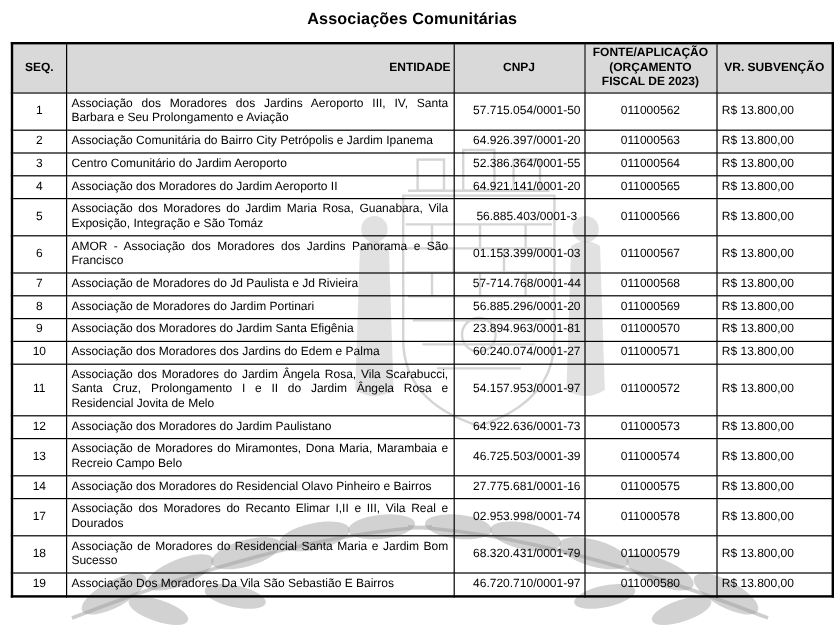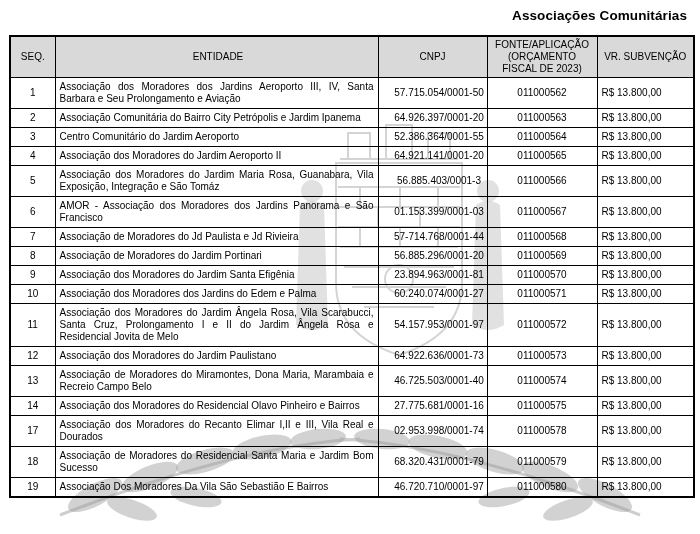--- a/index.html
+++ b/index.html
@@ -22,21 +22,21 @@
     width: 700px;
     height: 439px;
     z-index: 0;
     pointer-events: none;
   }
   .page-title {
     position: relative;
     z-index: 1;
     font-size: 13.5px;
     font-weight: bold;
-    text-align: right;
+    text-align: center;
     margin: 8px 13px 0 0;
     letter-spacing: 0.1px;
   }
   table.main-table {
     position: relative;
     z-index: 1;
     border-collapse: collapse;
     table-layout: fixed;
     width: 684px;
     margin: 12px 0 0 9px;
@@ -46,26 +46,26 @@
   th, td {
     border: 1px solid #000;
     font-size: 10px;
     line-height: 12px;
     vertical-align: middle;
     padding: 3px 4px;
     overflow: hidden;
   }
   thead th {
     background: #d9d9d9;
-    font-weight: normal;
+    font-weight: bold;
     text-align: center;
     height: 34px;
     padding: 2px 2px;
   }
-  thead th.h-entidade { text-align: center; padding-left: 5px; }
+  thead th.h-entidade { text-align: right; padding-left: 5px; }
   td.c-seq   { text-align: center; }
   td.c-entidade { text-align: justify; }
   td.c-cnpj  { text-align: center; padding-left: 14px; padding-right: 1px; }
   td.c-fonte { text-align: center; }
   td.c-valor { padding-right: 5px; }
 </style>
 </head>
 <body>
 
 <svg class="watermark" viewBox="0 0 700 439" xmlns="http://www.w3.org/2000/svg" aria-hidden="true">
@@ -237,21 +237,21 @@
     <td class="c-seq">12</td>
     <td class="c-entidade">Associação dos Moradores do Jardim Paulistano</td>
     <td class="c-cnpj">64.922.636/0001-73</td>
     <td class="c-fonte">011000573</td>
     <td class="c-valor">R$ 13.800,00</td>
   </tr>
 
   <tr>
     <td class="c-seq">13</td>
     <td class="c-entidade">Associação de Moradores do Miramontes, Dona Maria, Marambaia e Recreio Campo Belo</td>
-    <td class="c-cnpj">46.725.503/0001-40</td>
+    <td class="c-cnpj">46.725.503/0001-39</td>
     <td class="c-fonte">011000574</td>
     <td class="c-valor">R$ 13.800,00</td>
   </tr>
 
   <tr>
     <td class="c-seq">14</td>
     <td class="c-entidade">Associação dos Moradores do Residencial Olavo Pinheiro e Bairros</td>
     <td class="c-cnpj">27.775.681/0001-16</td>
     <td class="c-fonte">011000575</td>
     <td class="c-valor">R$ 13.800,00</td>

